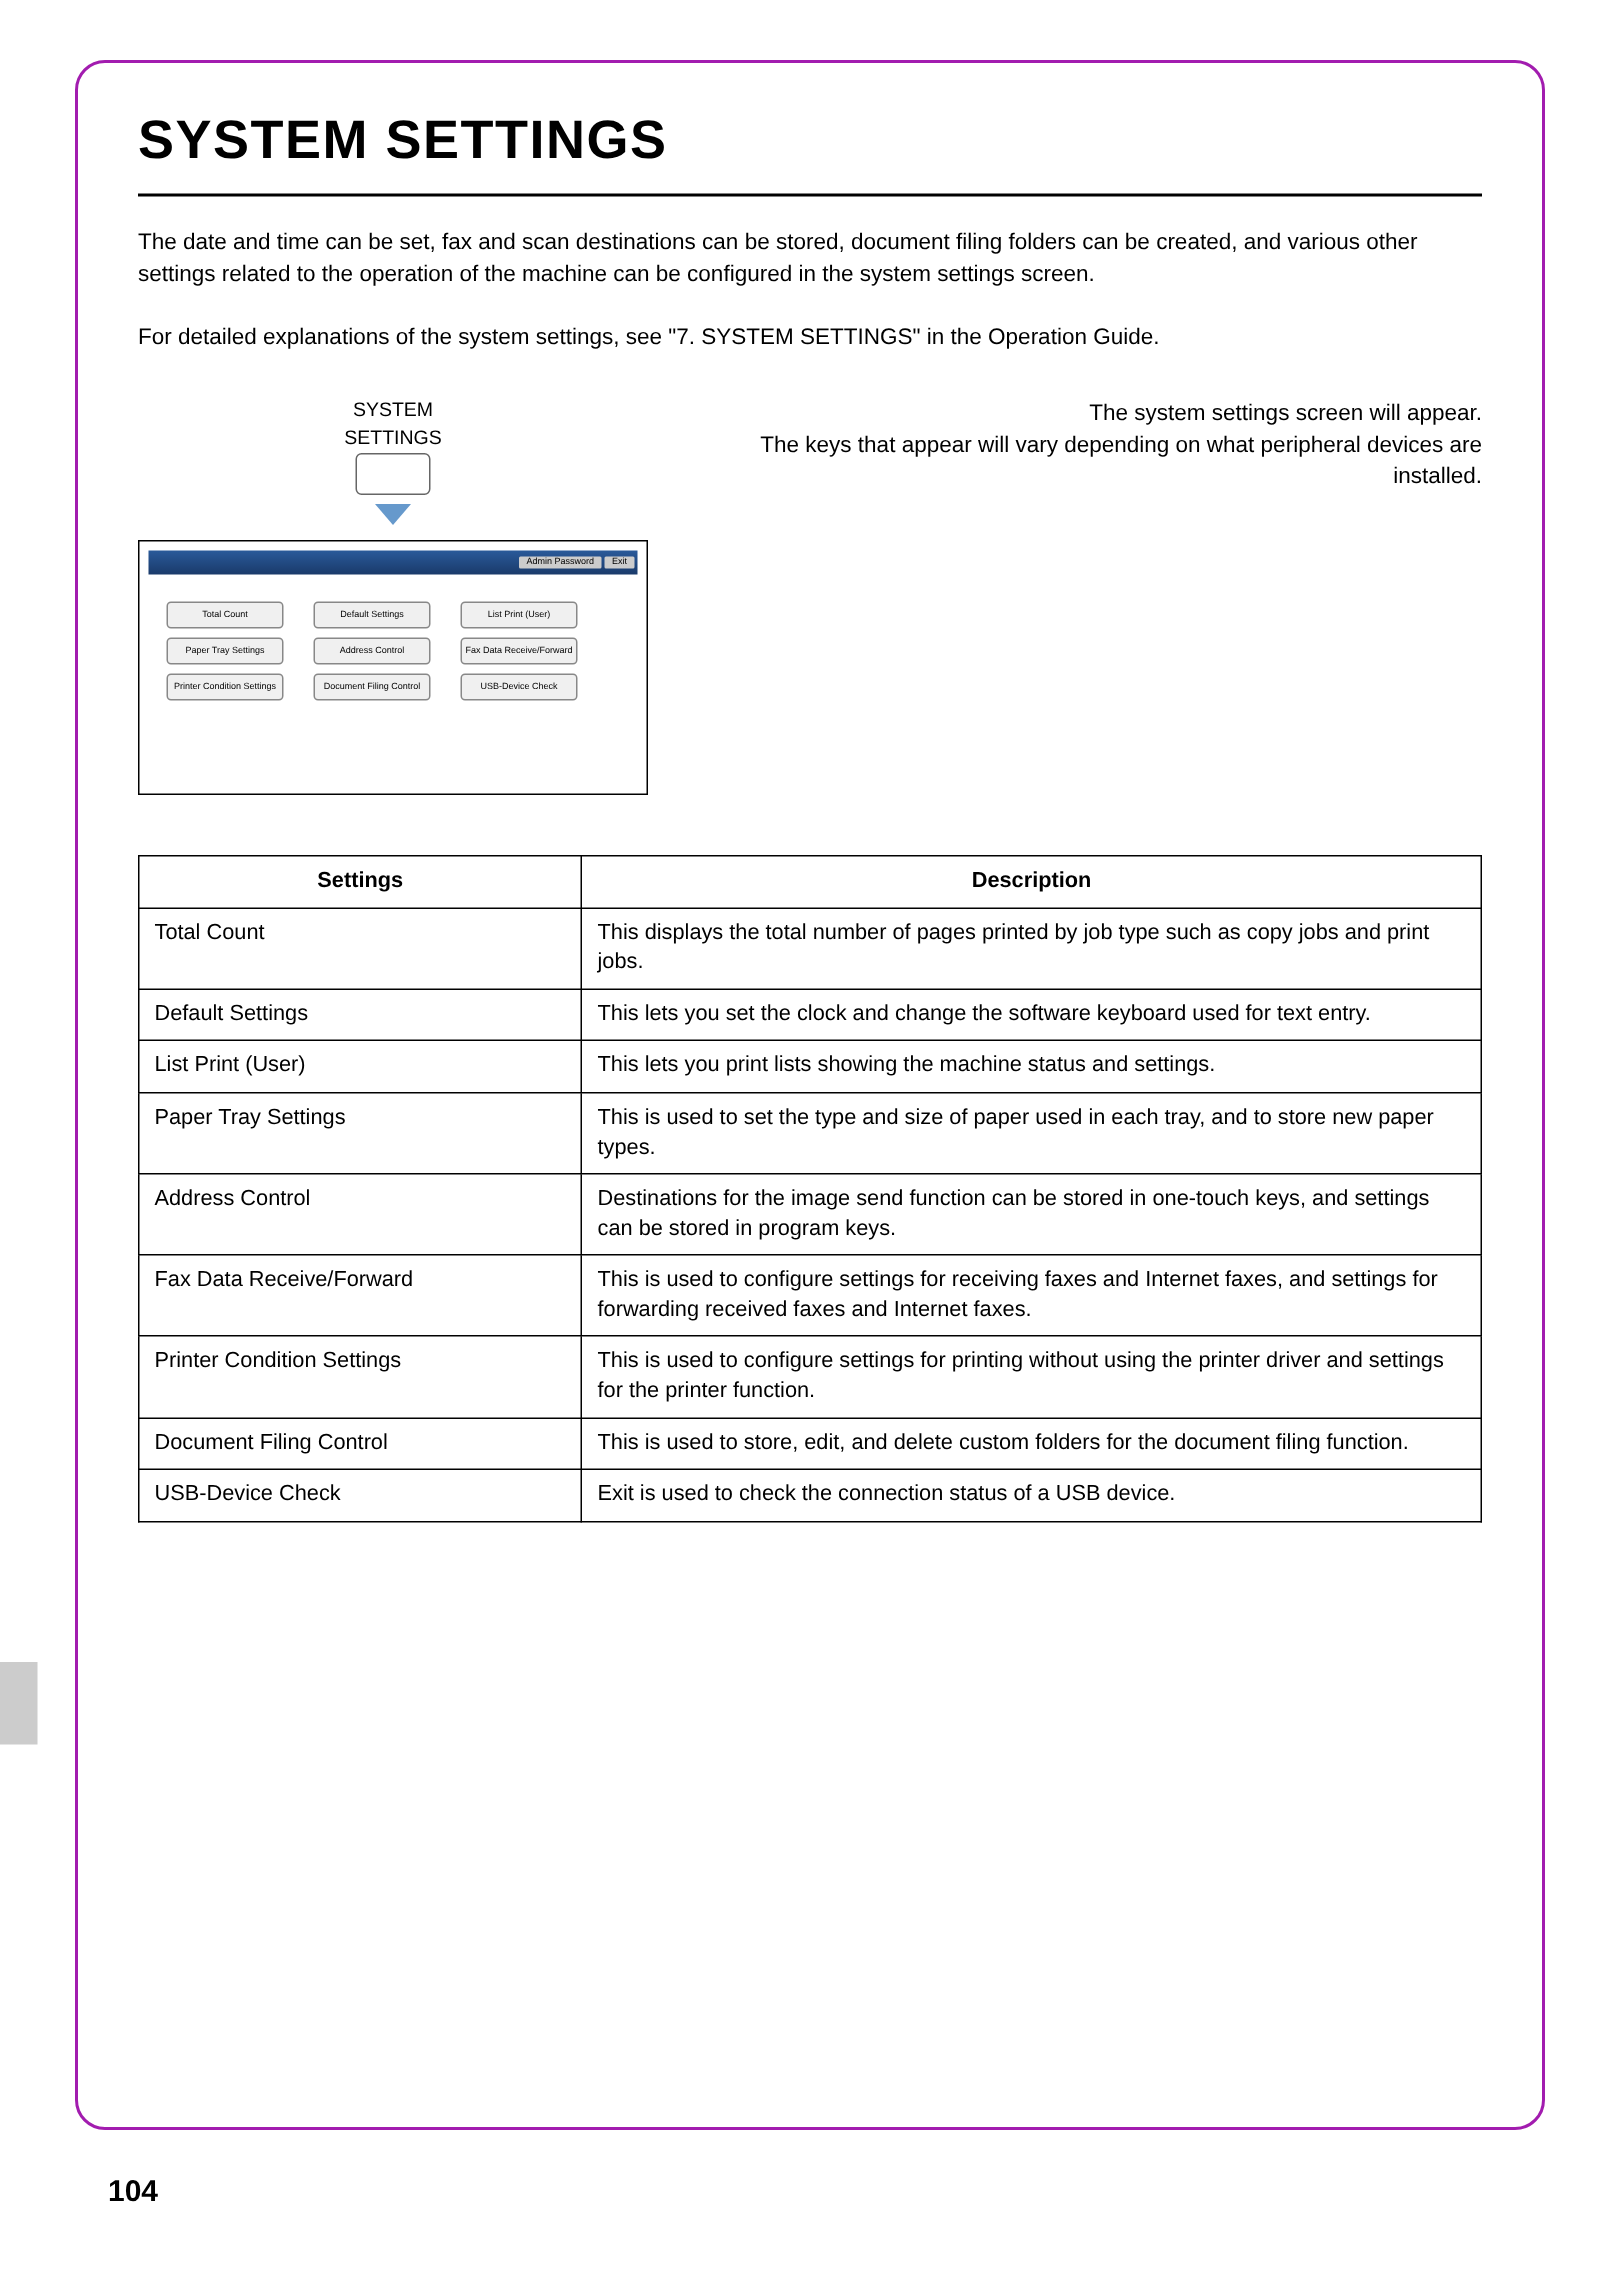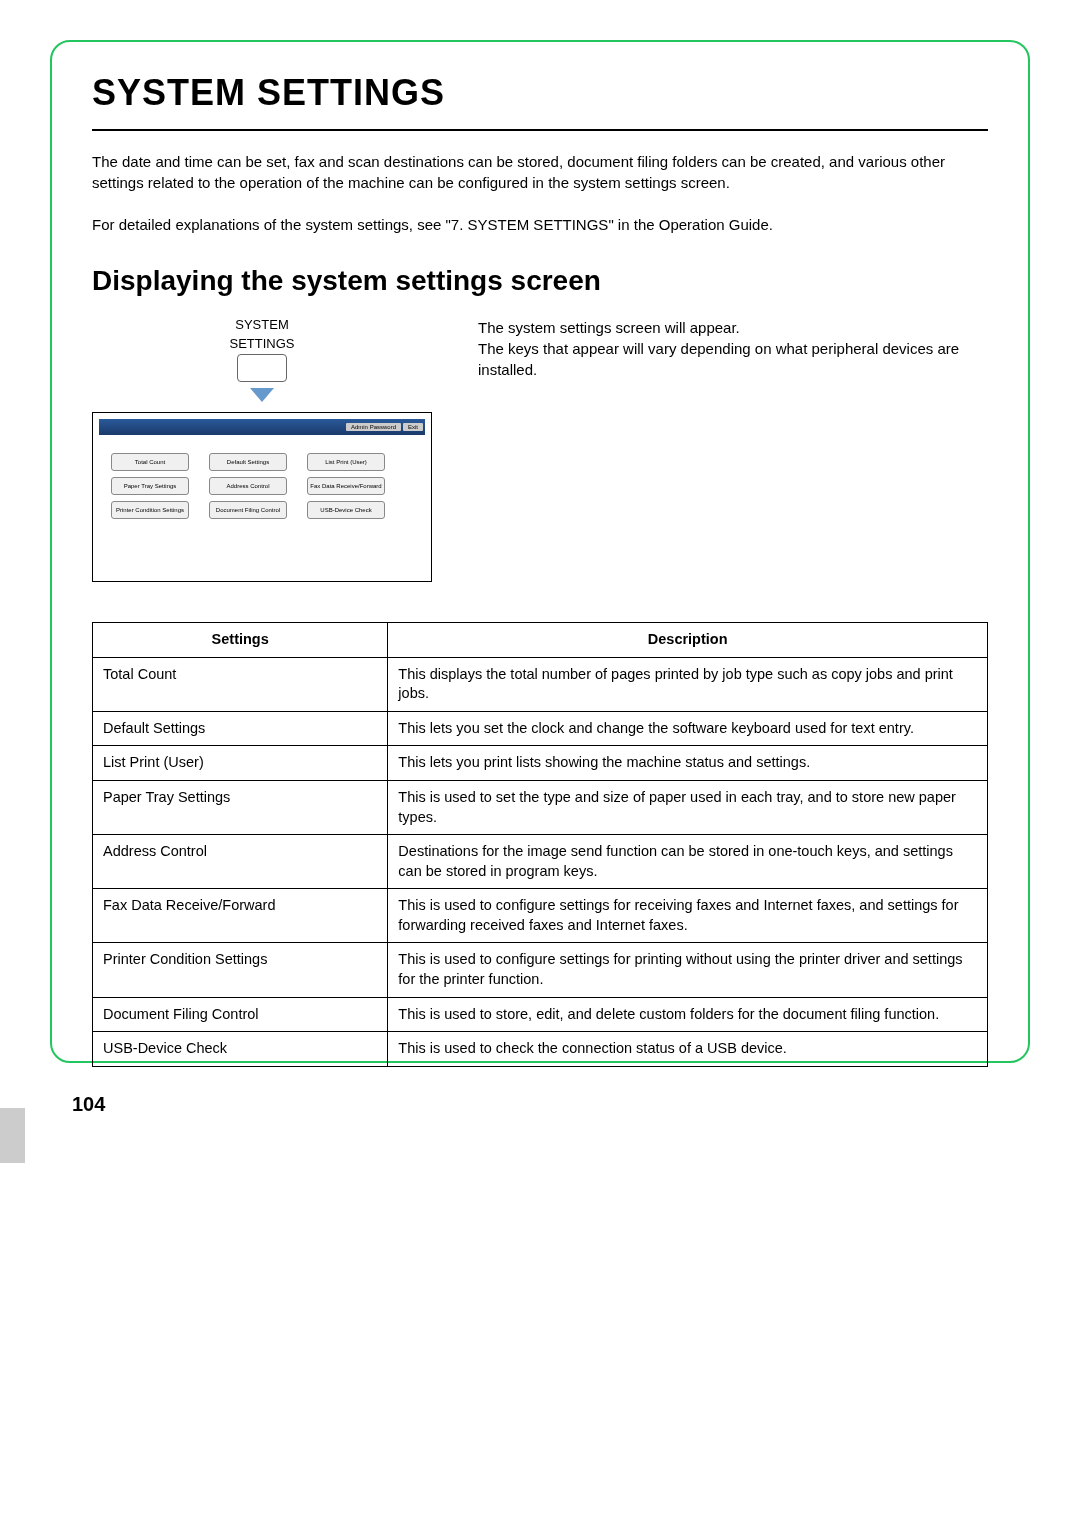--- a/index.html
+++ b/index.html
@@ -5,23 +5,23 @@
   * { box-sizing: border-box; margin: 0; padding: 0; }
   body {
     font-family: Arial, Helvetica, sans-serif;
     width: 1080px;
     height: 1528px;
     background: #fff;
     position: relative;
     padding: 40px 50px;
   }
   .page-frame {
-    border: 2px solid #22c55e;
+    border: 2px solid #a21caf;
     border-radius: 20px;
-    height: 1023px;
+    height: 1380px;
     padding: 30px 40px 20px 40px;
     position: relative;
   }
   .title-box {
     border-bottom: 2px solid #000;
     padding-bottom: 15px;
     margin-bottom: 20px;
   }
   .title {
     font-size: 36px;
@@ -120,20 +120,21 @@
     background: #f0f0f0;
   }
   .step-title {
     font-weight: bold;
     font-size: 16px;
     margin-bottom: 80px;
   }
   .step-body {
     font-size: 15px;
     line-height: 1.4;
+    text-align: right;
   }
   table.settings-table {
     width: 100%;
     border-collapse: collapse;
     font-size: 14.5px;
   }
   table.settings-table th,
   table.settings-table td {
     border: 1px solid #000;
     padding: 7px 10px;
@@ -174,21 +175,20 @@
   <div class="title-box">
     <h1 class="title">SYSTEM SETTINGS</h1>
   </div>
 
   <div class="intro-text">
     <span>The date and time can be set, fax and scan destinations can be stored, document filing folders can be created, and various other settings related to the operation of the machine can be configured in the system settings screen.</span><br>
     <br>
     <span>For detailed explanations of the system settings, see "7. SYSTEM SETTINGS" in the Operation Guide.</span>
   </div>
 
-  <h2 class="section-heading">Displaying the system settings screen</h2>
 
   <div class="display-row">
     <div class="diagram-col">
       <div class="sys-key-area">
         <div class="sys-key-label">SYSTEM</div>
         <div class="sys-key-label">SETTINGS</div>
         <div class="key-shape"></div>
         <div class="down-arrow"></div>
       </div>
       <div class="screen-box">
@@ -263,19 +263,19 @@
       <tr>
         <td>Printer Condition Settings</td>
         <td>This is used to configure settings for printing without using the printer driver and settings for the printer function.</td>
       </tr>
       <tr>
         <td>Document Filing Control</td>
         <td>This is used to store, edit, and delete custom folders for the document filing function.</td>
       </tr>
       <tr>
         <td>USB-Device Check</td>
-        <td>This is used to check the connection status of a USB device.</td>
+        <td>Exit is used to check the connection status of a USB device.</td>
       </tr>
     </tbody>
   </table>
 
   <div class="page-number">104</div>
 </div>
 
 </body></html>

